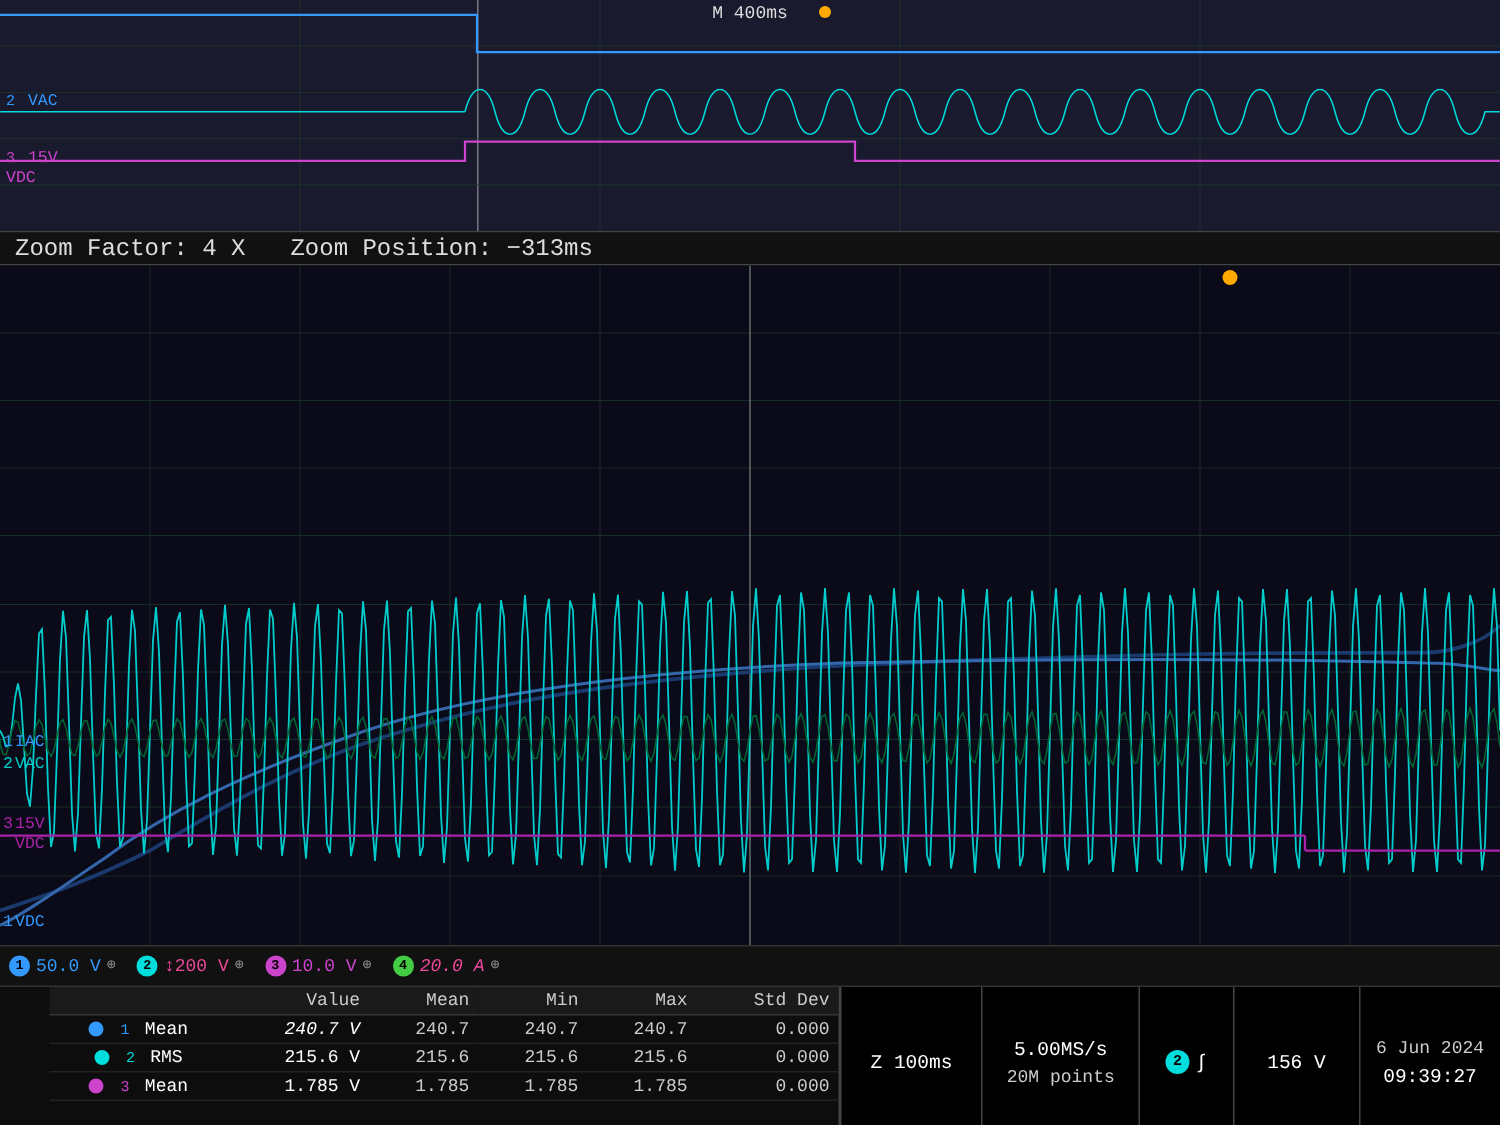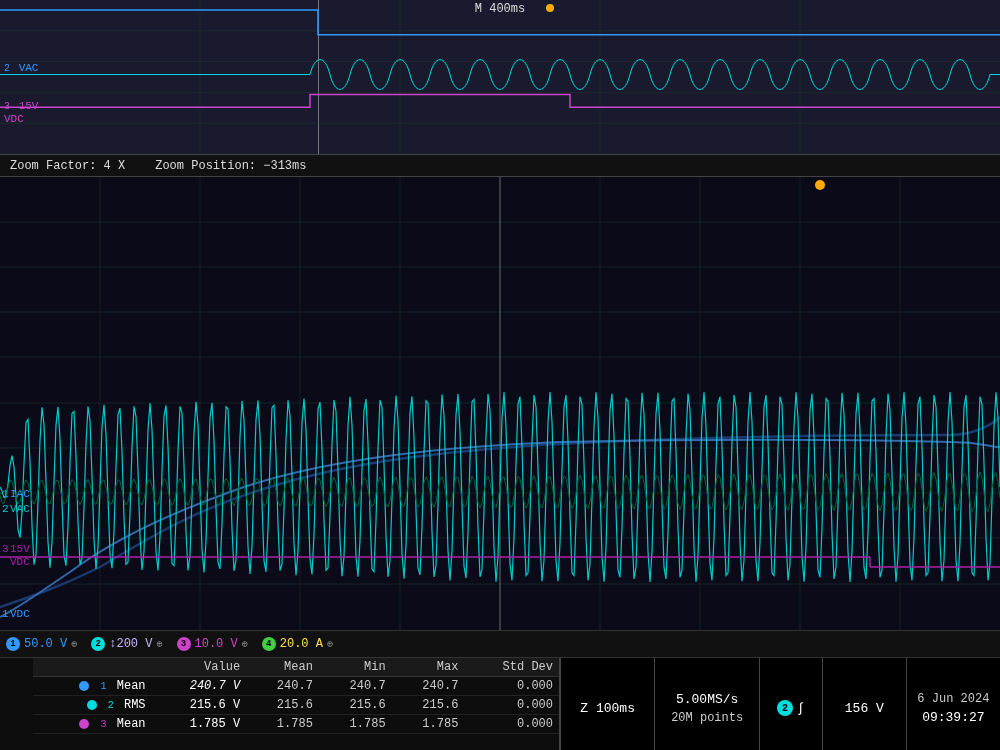--- a/index.html
+++ b/index.html
@@ -26,21 +26,21 @@
     
     #zoom-bar {
       position: absolute;
       top: 155px; left: 0;
       width: 1000px;
       height: 22px;
       background: #111;
       display: flex;
       align-items: center;
       padding: 0 10px;
-      font-size: 12px;
+      font-size: 16px;
       color: #ddd;
       border-bottom: 1px solid #444;
     }
     #zoom-bar span { margin-right: 30px; }
 
     
     #scope-main {
       position: absolute;
       top: 177px; left: 0;
       width: 1000px;
@@ -87,21 +87,21 @@
       text-align: right;
       font-weight: normal;
       border-bottom: 1px solid #333;
     }
     #meas-table td {
       padding: 2px 6px;
       text-align: right;
       border-bottom: 1px solid #222;
     }
     #meas-table th:first-child, #meas-table td:first-child {
-      text-align: right;
+      text-align: center;
     }
     .dot {
       display: inline-block;
       width: 10px; height: 10px;
       border-radius: 50%;
       margin-right: 4px;
       vertical-align: middle;
     }
 
     
@@ -275,33 +275,33 @@
 <div id="channel-bar">
 
   <div class="ch-pill">
     <div class="ch-circle" style="background:#3399ff;">1</div>
     <span style="color:#3399ff;">50.0 V</span>
     <span style="color:#888;font-size:10px;">⊕</span>
   </div>
 
   <div class="ch-pill">
     <div class="ch-circle" style="background:#00dddd;">2</div>
-    <span style="color:#c4b5fd;">↕200 V</span>
+    <span style="color:#ec4899;">↕200 V</span>
     <span style="color:#888;font-size:10px;">⊕</span>
   </div>
 
   <div class="ch-pill">
     <div class="ch-circle" style="background:#cc44cc;">3</div>
     <span style="color:#cc44cc;">10.0 V</span>
     <span style="color:#888;font-size:10px;">⊕</span>
   </div>
 
   <div class="ch-pill">
     <div class="ch-circle" style="background:#44cc44;">4</div>
-    <span style="color:#fde047;">20.0 A</span>
+    <span style="color:#ec4899;font-style:italic;">20.0 A</span>
     <span style="color:#888;font-size:10px;">⊕</span>
   </div>
 </div>
 
 <div id="meas-panel">
   <table id="meas-table">
     <thead>
       <tr>
         <th></th>
         <th>Value</th>

